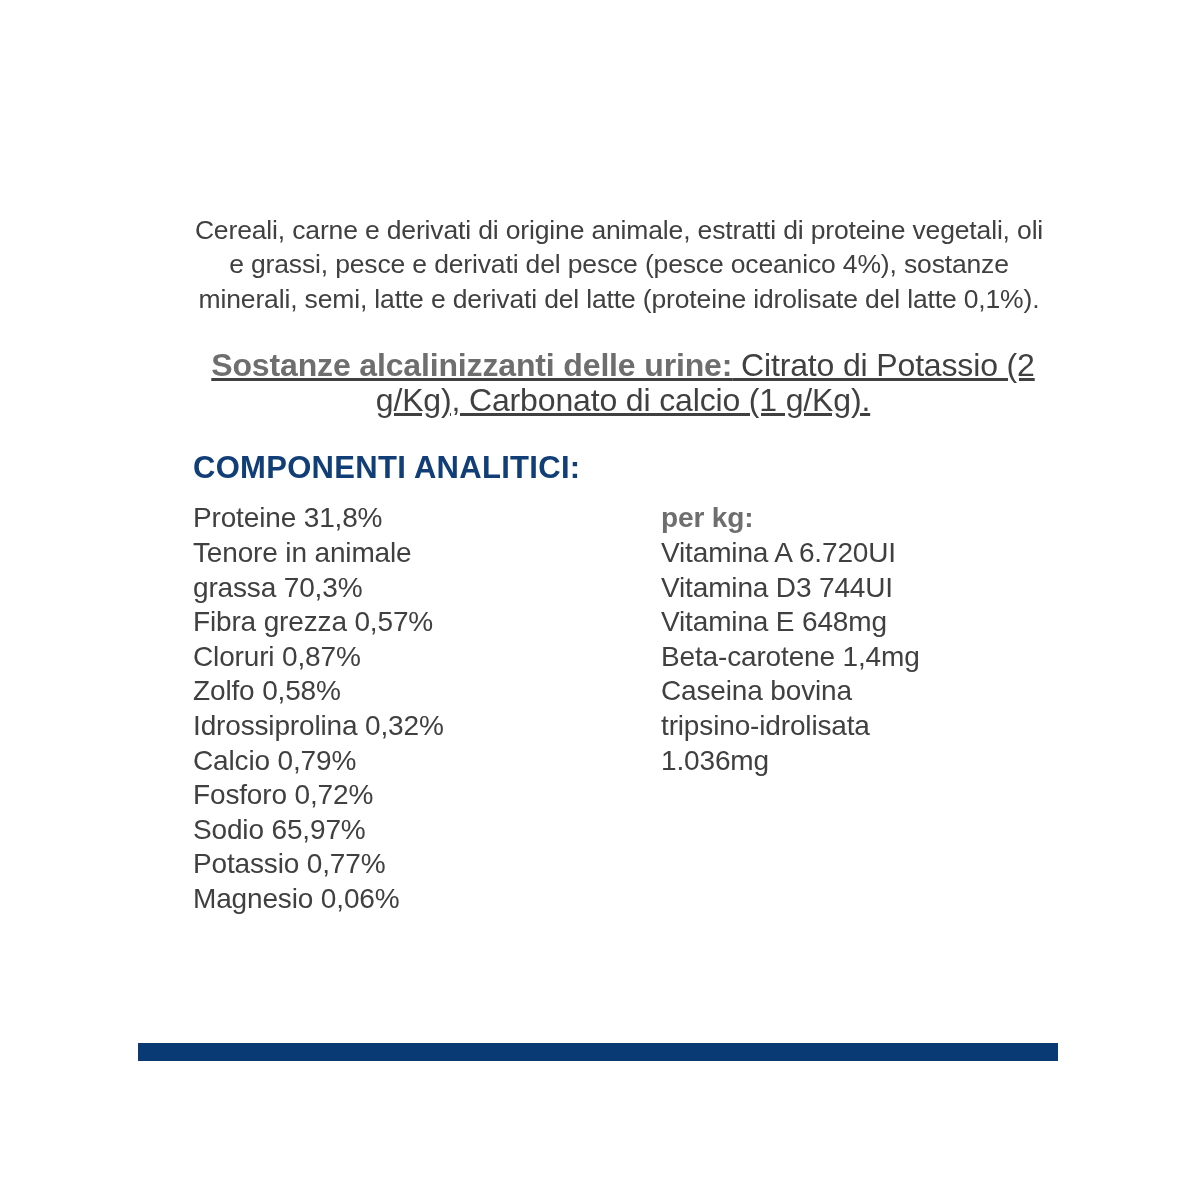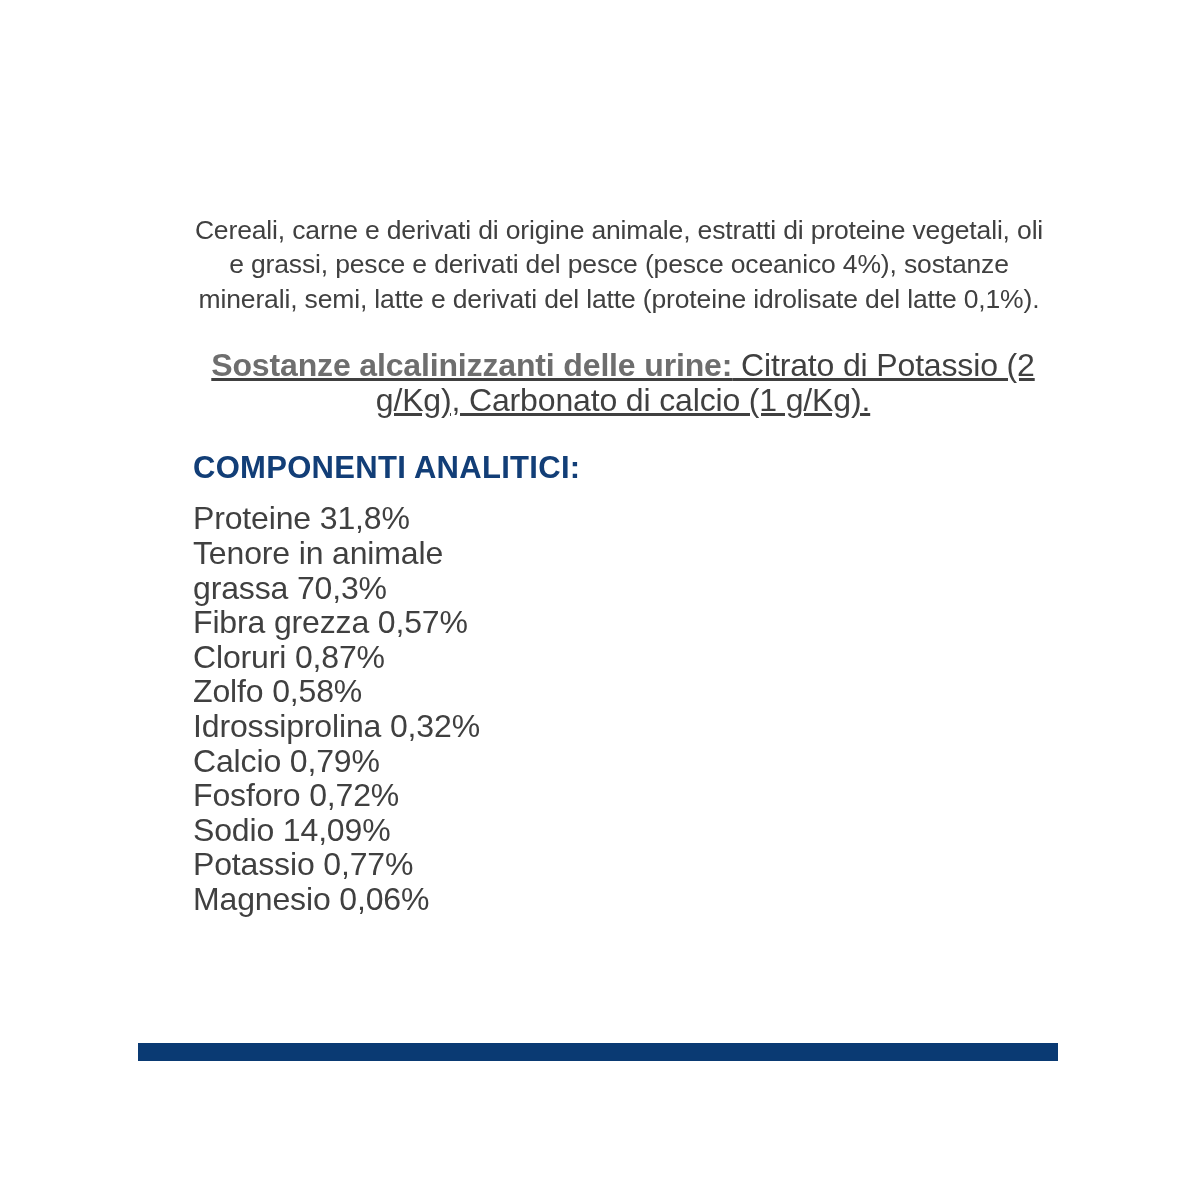--- a/index.html
+++ b/index.html
@@ -92,21 +92,21 @@
     flex: 0 0 468px;
   }
 
   .analytic-col-right {
     width: 400px;
     flex: 0 0 400px;
   }
 
   .analytic-line {
     color: #404040;
-    font-size: 32px;
+    font-size: 28px;
     line-height: 34.6px;
     letter-spacing: -0.15px;
     white-space: pre;
   }
 
   .analytic-line.bold {
     font-weight: bold;
     color: #6e6e6e;
   }
 
@@ -144,25 +144,36 @@
 
       <div class="analytic-line">Proteine 31,8%</div>
           <div class="analytic-line">Tenore in animale</div>
           <div class="analytic-line">grassa 70,3%</div>
           <div class="analytic-line">Fibra grezza 0,57%</div>
           <div class="analytic-line">Cloruri 0,87%</div>
           <div class="analytic-line">Zolfo 0,58%</div>
           <div class="analytic-line">Idrossiprolina 0,32%</div>
           <div class="analytic-line">Calcio 0,79%</div>
           <div class="analytic-line">Fosforo 0,72%</div>
-          <div class="analytic-line">Sodio 14,09%</div>
+          <div class="analytic-line">Sodio 65,97%</div>
           <div class="analytic-line">Potassio 0,77%</div>
           <div class="analytic-line">Magnesio 0,06%</div>
         </div>
 
+      <div class="analytic-col-right" id="analytic-right">
+        <div class="analytic-line bold">per kg:</div>
+
+      <div class="analytic-line">Vitamina A 6.720UI</div>
+          <div class="analytic-line">Vitamina D3 744UI</div>
+          <div class="analytic-line">Vitamina E 648mg</div>
+          <div class="analytic-line">Beta-carotene 1,4mg</div>
+          <div class="analytic-line">Caseina bovina</div>
+          <div class="analytic-line">tripsino-idrolisata</div>
+          <div class="analytic-line">1.036mg</div>
+        </div>
 
     </div>
 
   </div>
 
   <div id="bottom-bar"></div>
 
 </div>
 
 </body></html>

